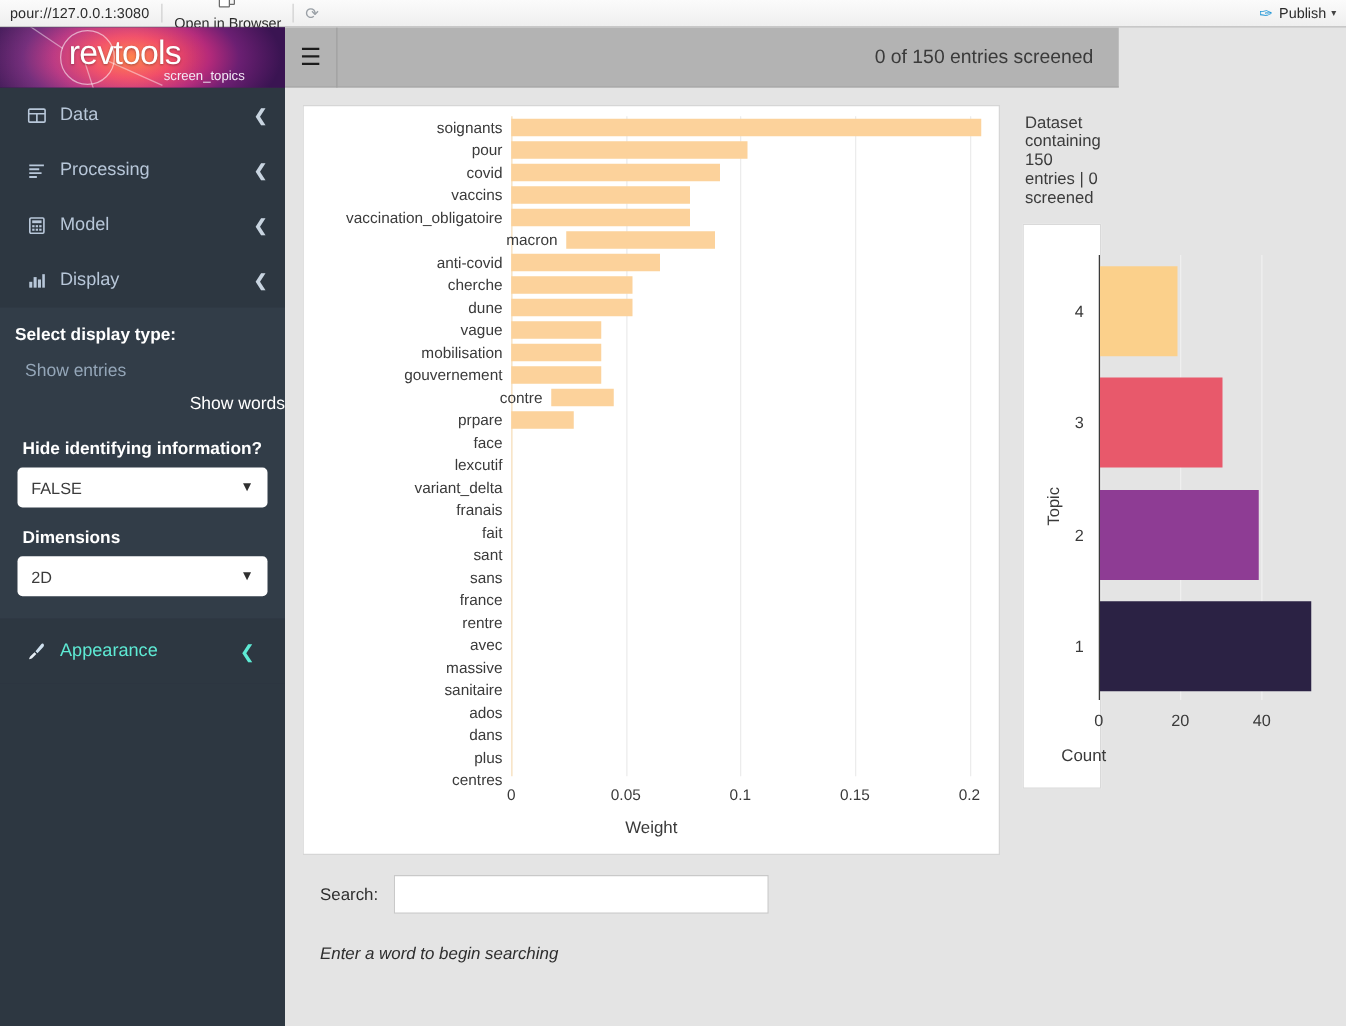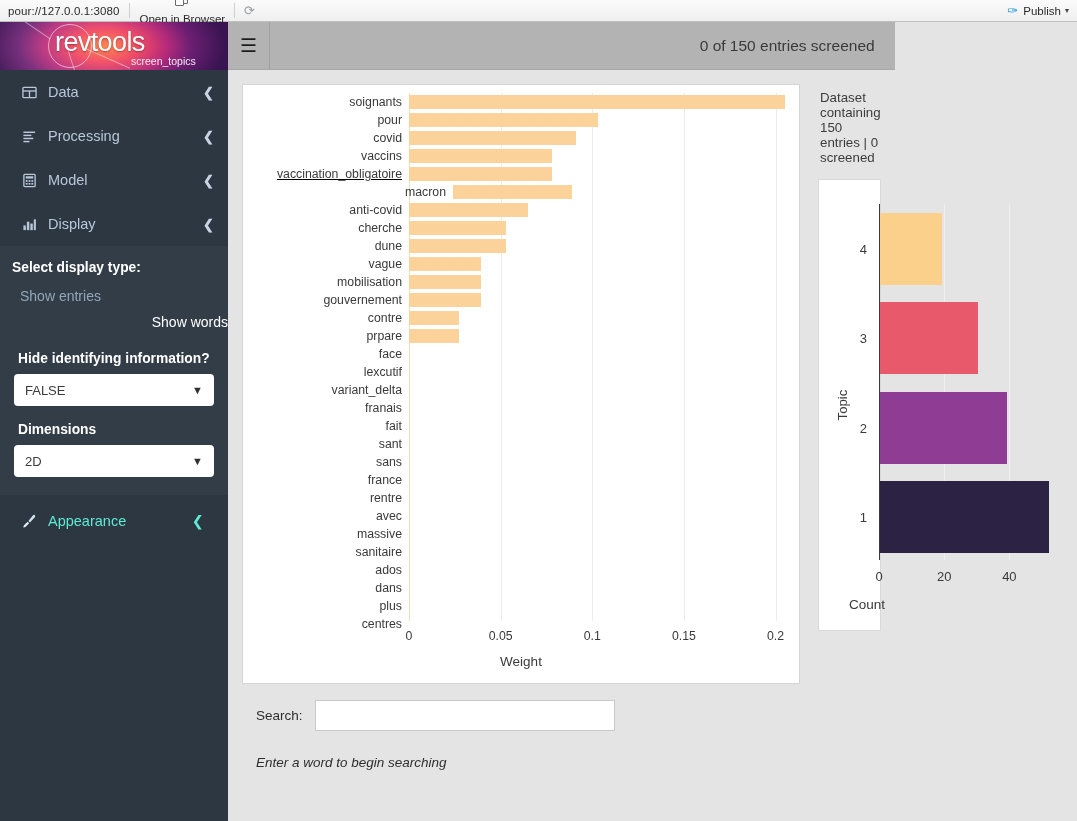--- a/index.html
+++ b/index.html
@@ -291,21 +291,21 @@
                 <div class="wc-bartrack">
                   <div class="wc-bar" style="width: 166.763px; background: rgb(252, 210, 155);"></div>
                 </div>
               </div>
               <div class="wc-row" style="top: 62px;">
                 <div class="wc-label">vaccins</div>
                 <div class="wc-bartrack">
                   <div class="wc-bar" style="width: 142.94px; background: rgb(252, 210, 155);"></div>
                 </div>
               </div>
-              <div class="wc-row" style="top: 80px; text-decoration: underline;">
+              <div class="wc-row" style="top: 80px;">
                 <div class="wc-label">vaccination_obligatoire</div>
                 <div class="wc-bartrack">
                   <div class="wc-bar" style="width: 142.94px; background: rgb(252, 210, 155);"></div>
                 </div>
               </div>
               <div class="wc-row" style="top: 98px; padding-left: 44px;">
                 <div class="wc-label">macron</div>
                 <div class="wc-bartrack">
                   <div class="wc-bar" style="width: 119.116px; background: rgb(252, 210, 155);"></div>
                 </div>
@@ -339,21 +339,21 @@
                 <div class="wc-bartrack">
                   <div class="wc-bar" style="width: 72.386px; background: rgb(252, 210, 155);"></div>
                 </div>
               </div>
               <div class="wc-row" style="top: 206px;">
                 <div class="wc-label">gouvernement</div>
                 <div class="wc-bartrack">
                   <div class="wc-bar" style="width: 72.386px; background: rgb(252, 210, 155);"></div>
                 </div>
               </div>
-              <div class="wc-row" style="top: 224px;">
+              <div class="wc-row" style="top: 224px; padding-left: 32px;">
                 <div class="wc-label">contre</div>
                 <div class="wc-bartrack">
                   <div class="wc-bar" style="width: 50.0288px; background: rgb(252, 210, 155);"></div>
                 </div>
               </div>
               <div class="wc-row" style="top: 242px;">
                 <div class="wc-label">prpare</div>
                 <div class="wc-bartrack">
                   <div class="wc-bar" style="width: 50.0288px; background: rgb(252, 210, 155);"></div>
                 </div>

